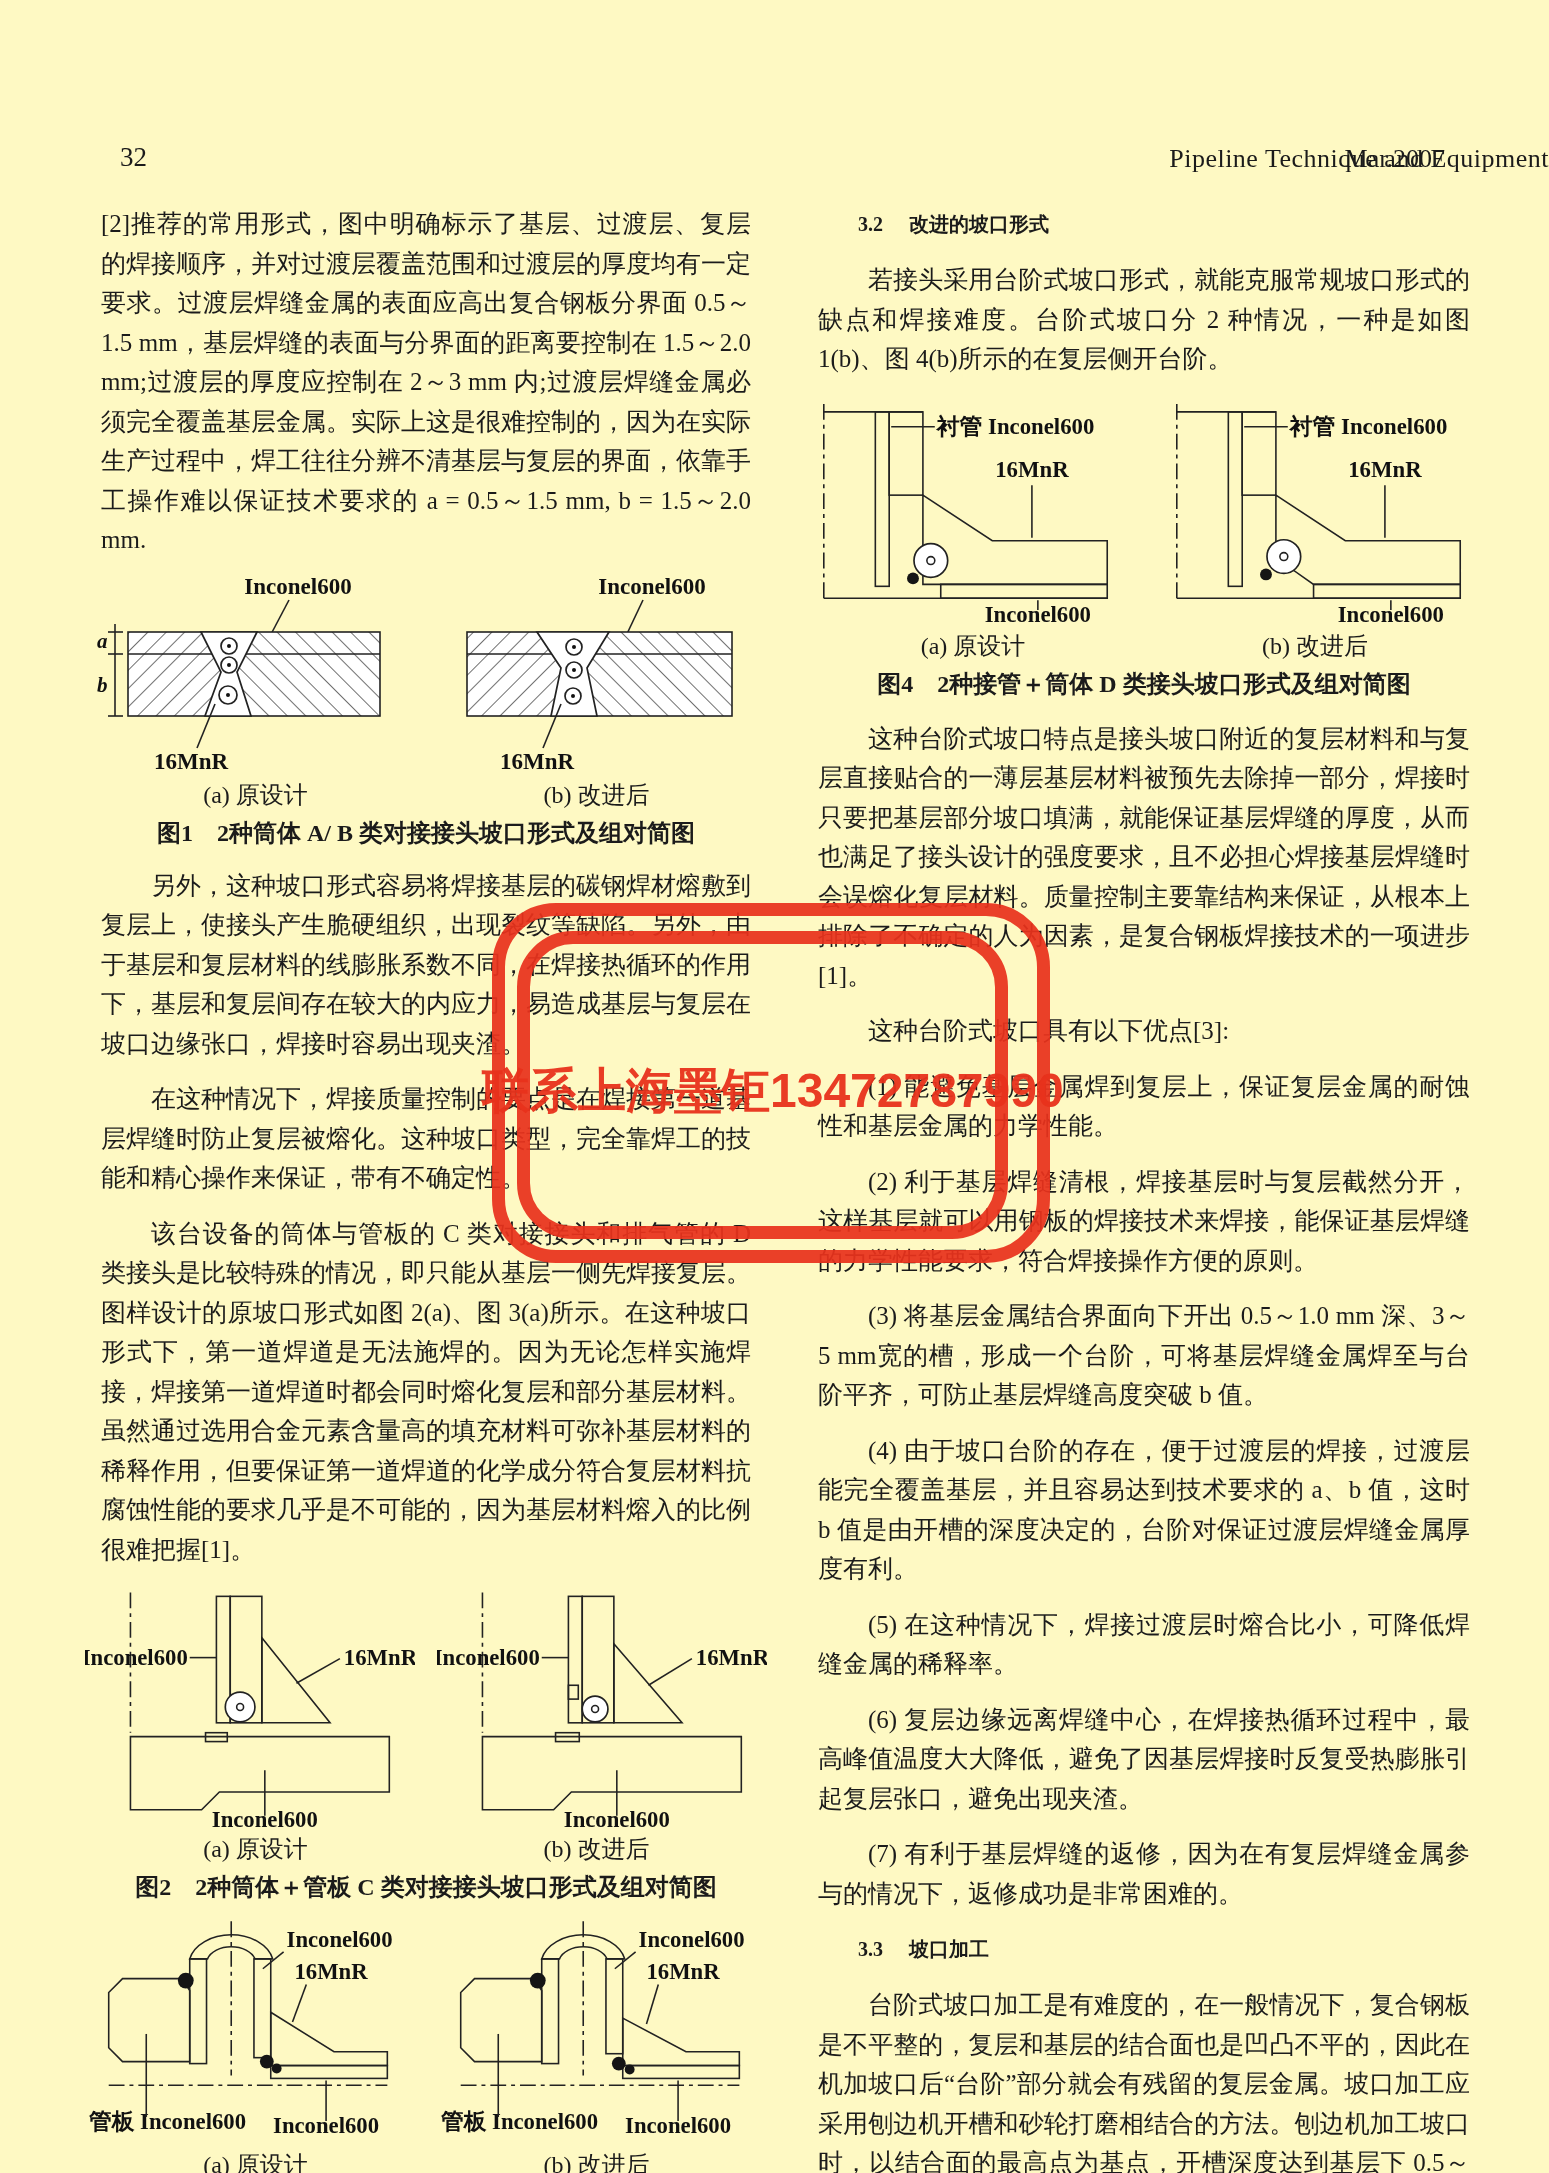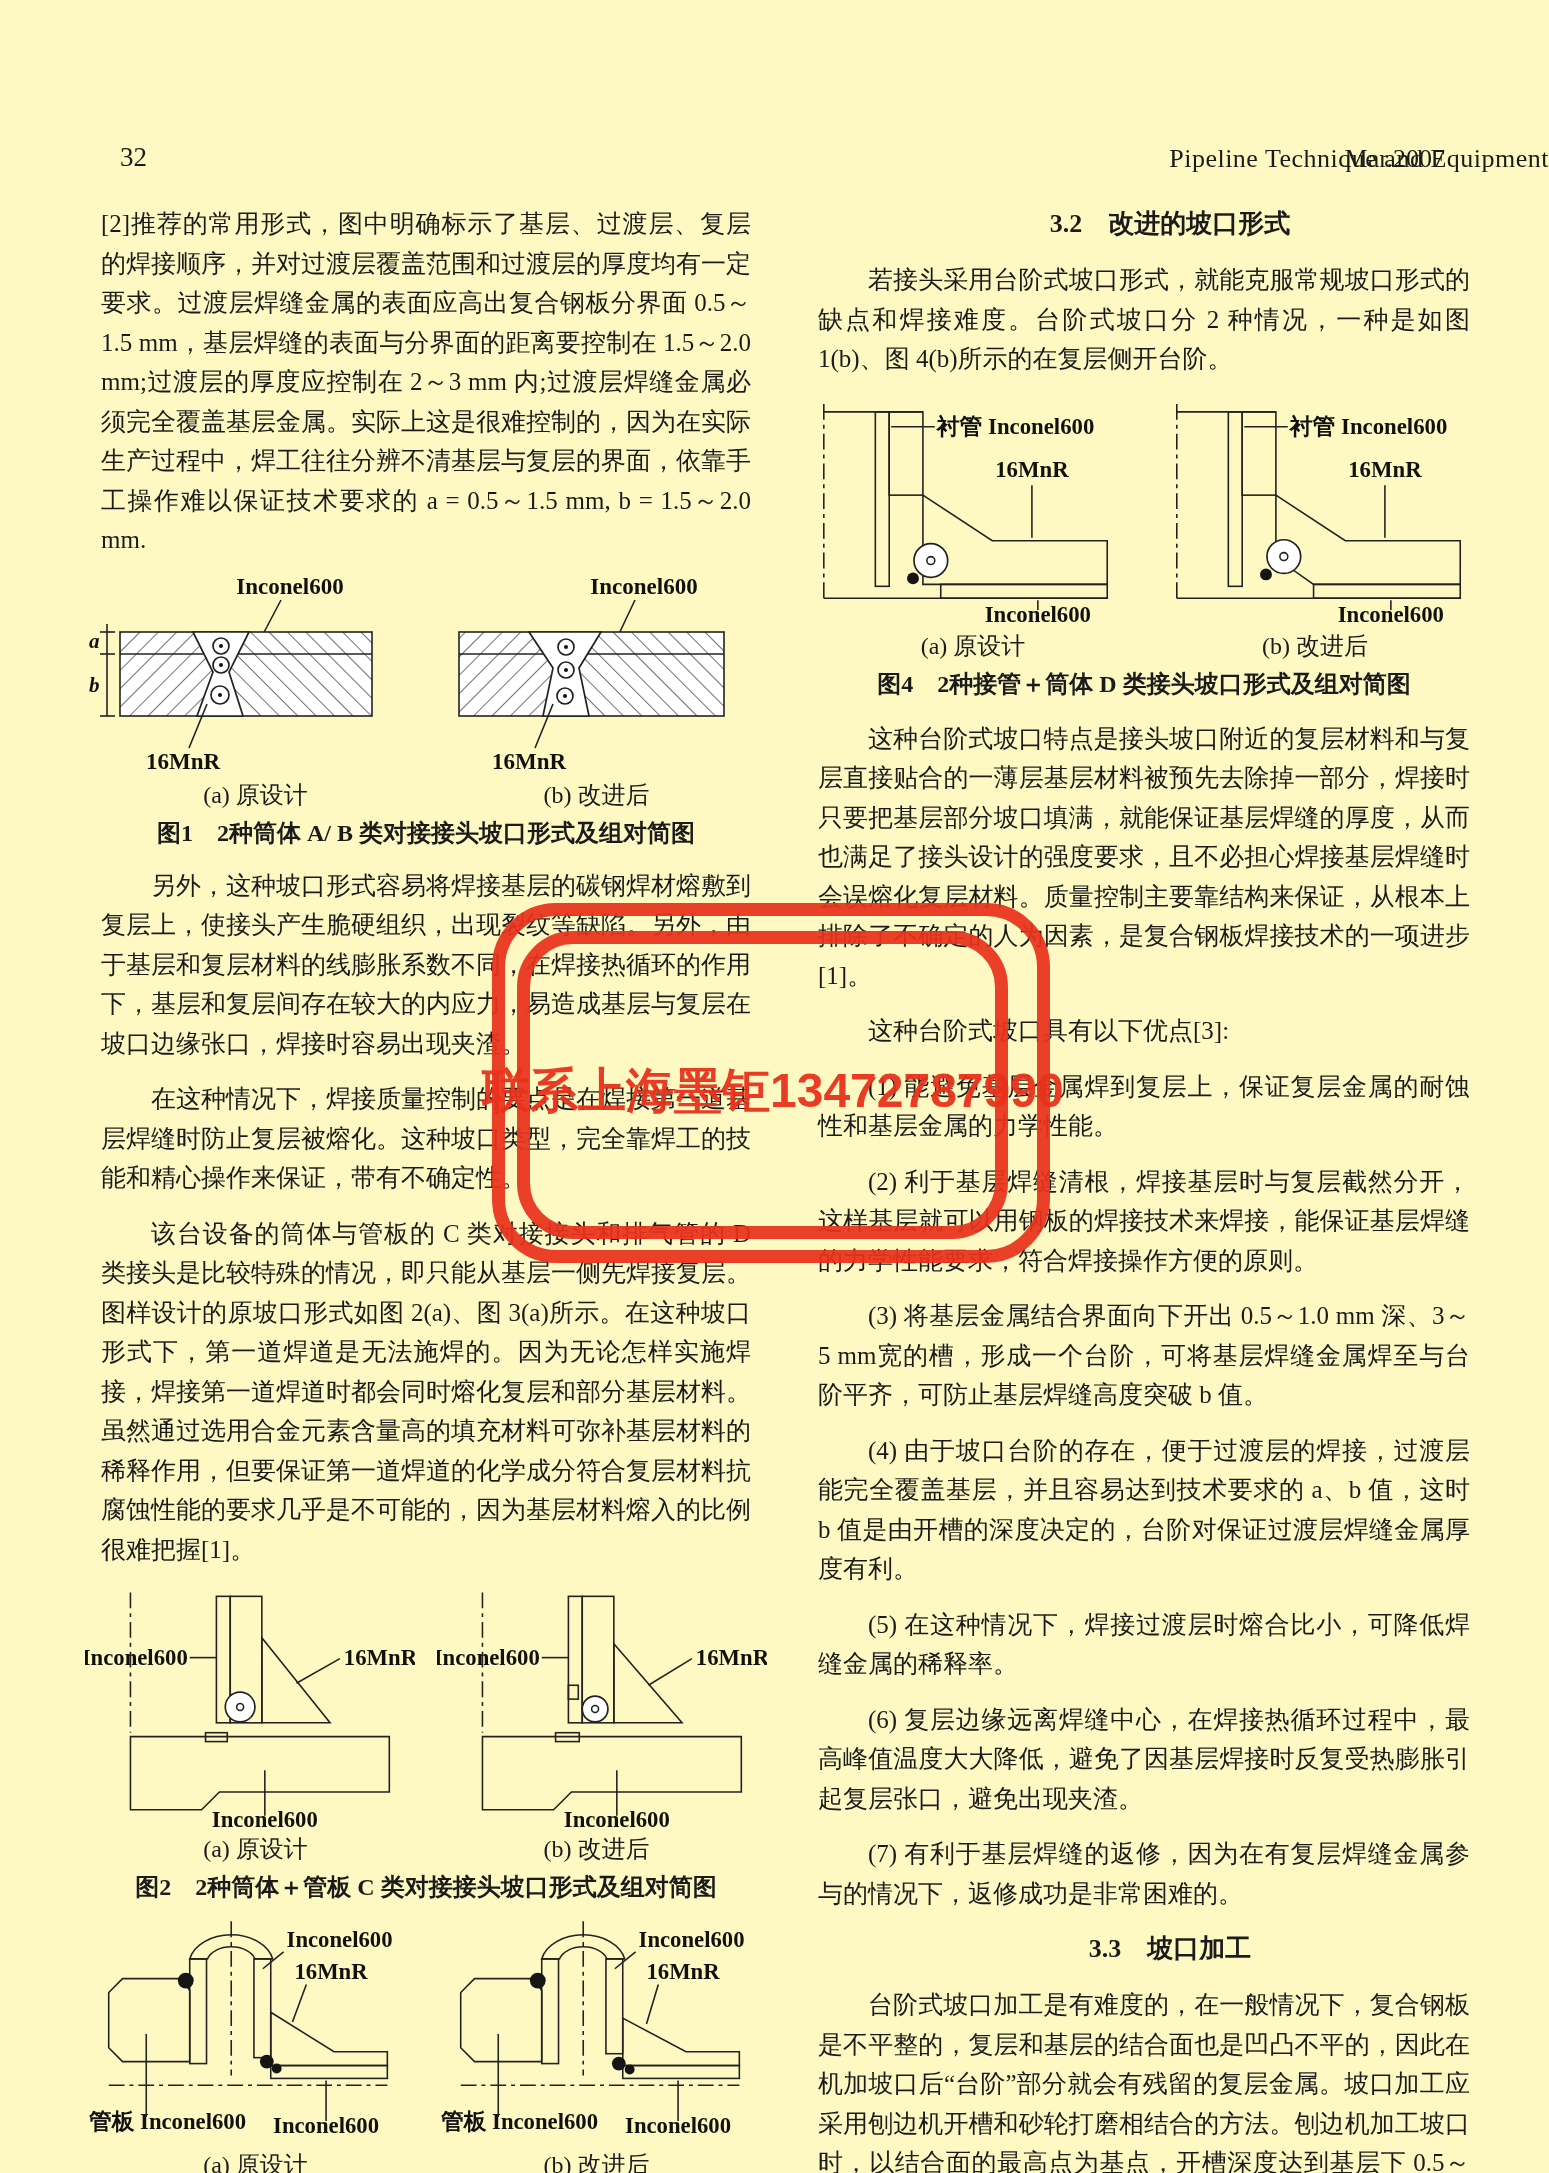--- a/index.html
+++ b/index.html
@@ -8,25 +8,25 @@
   
   .hdr-page{position:absolute;left:120px;top:142px;font-size:27px;}
   .hdr-title{position:absolute;left:0;right:0;top:144px;text-align:right;font-size:26px;letter-spacing:.5px;}
   .hdr-date{position:absolute;right:104px;top:144px;font-size:26px;}
   
   .col{position:absolute;top:188px;font-size:25px;line-height:39.5px;text-align:justify;}
   .col-left{left:85px;width:682px;}
   .col-right{left:802px;width:684px;}
   .col p{margin:16px;text-indent:2em;}
   .col p.noindent{text-indent:0;}
-  .sec-h{font-weight:bold;font-size:26px;line-height:40px;margin:0;text-align:center;}
+  .sec-h{font-weight:bold;font-size:20px;line-height:40px;margin:0;text-align:left;}
   .sec-h .num{margin-right:26px;}
   
   .figure{margin:6px 0 10px;}
-  .fig-row{display:flex;justify-content:flex-start;align-items:flex-end;gap:22px;}
+  .fig-row{display:flex;justify-content:center;align-items:flex-end;gap:22px;}
   .fig-caps{display:flex;margin-top:2px;}
   .fig-caps span{width:50%;text-align:center;font-size:24px;line-height:34px;text-indent:0;}
   .fig-title{text-align:center;font-weight:bold;font-size:24px;line-height:34px;margin-top:4px;}
   svg text{font-family:"Liberation Serif","DejaVu Serif",serif;font-weight:bold;font-size:23px;fill:#111;}
   svg text.dim{font-style:italic;font-weight:bold;font-size:21px;}
   svg .ln{stroke:#222;stroke-width:1.6;fill:none;}
   svg .cl{stroke:#222;stroke-width:1.6;fill:none;stroke-dasharray:16 5 4 5;}
   svg .weld{fill:#fff;stroke:#222;stroke-width:1.7;}
   svg .blob{fill:#151515;stroke:none;}
   

